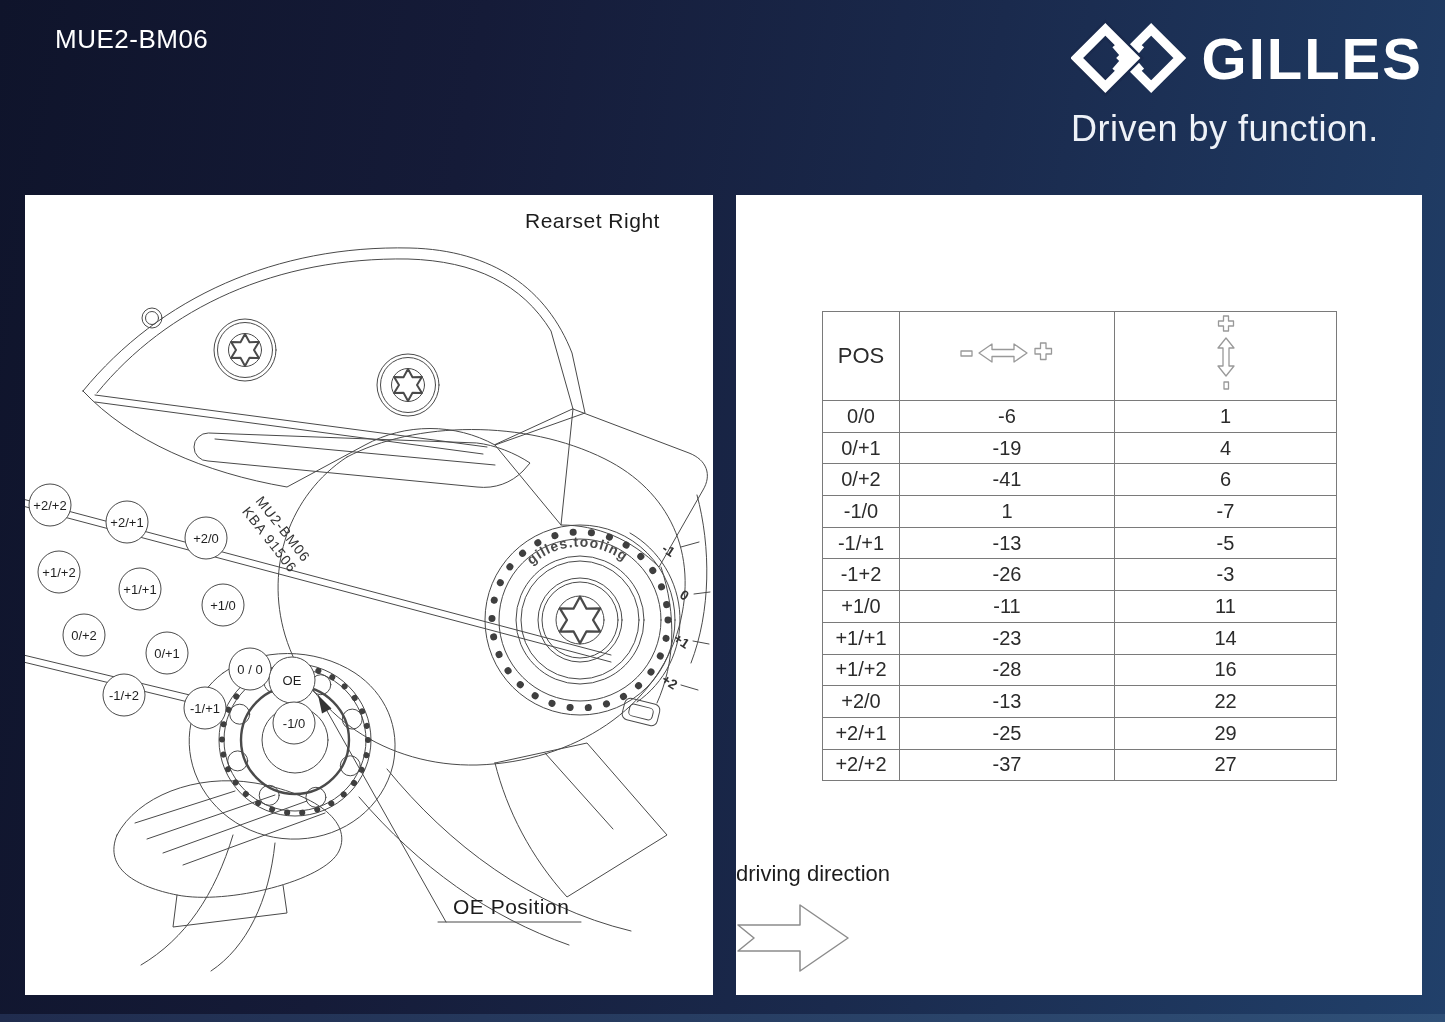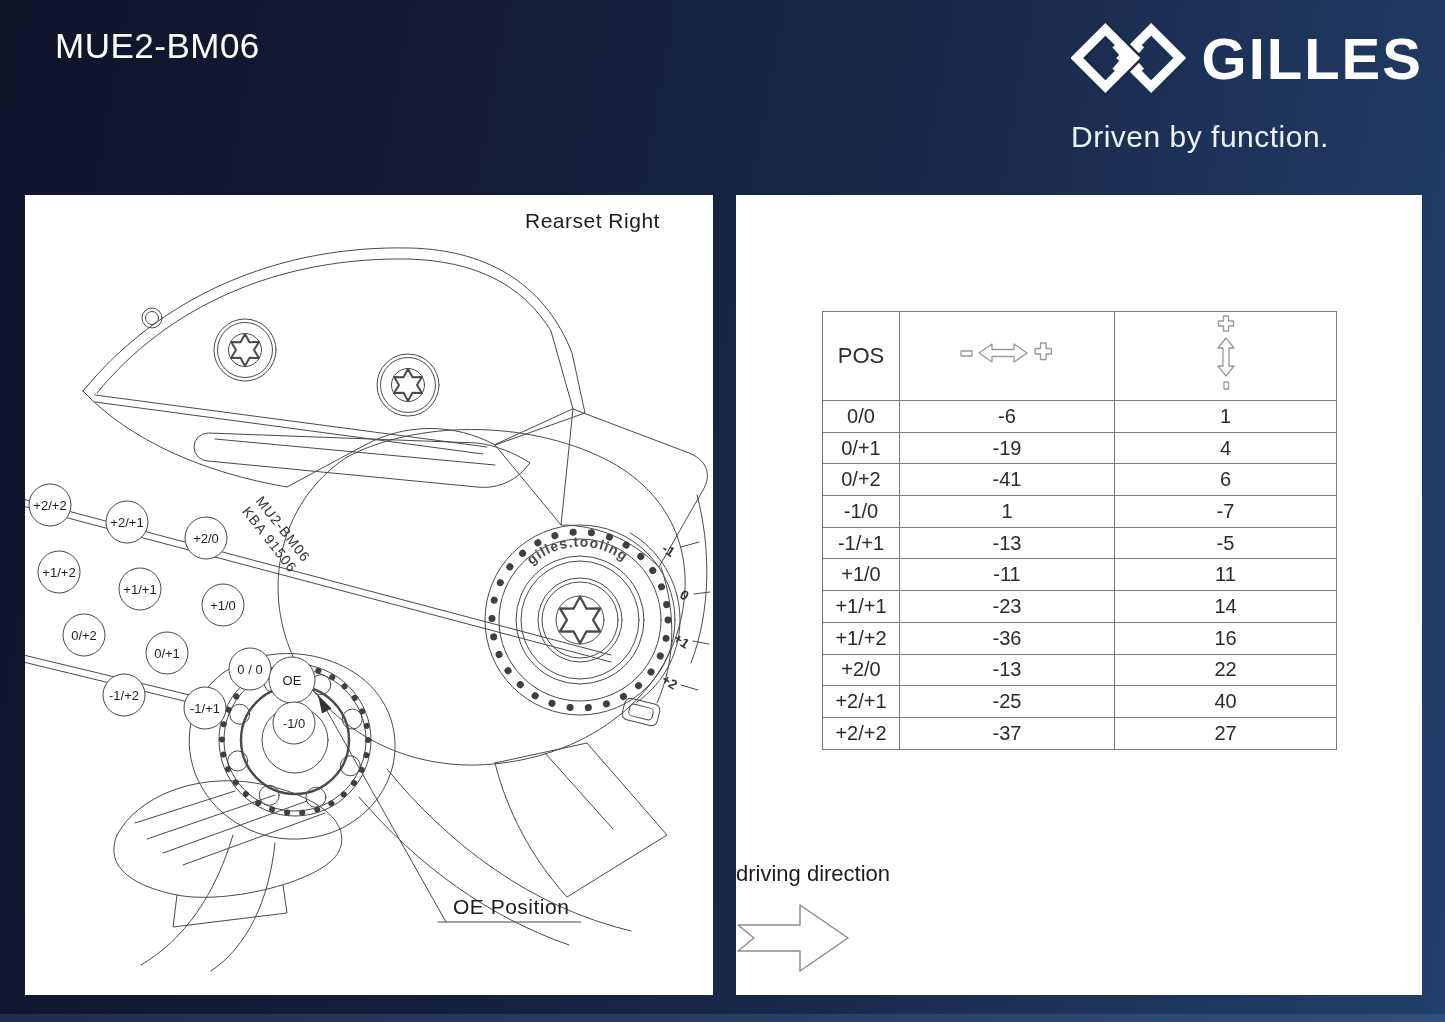--- a/index.html
+++ b/index.html
@@ -3,26 +3,26 @@
 <meta charset="utf-8">
 <style>
   html,body{margin:0;padding:0;}
   body{
     width:1445px;height:1022px;position:relative;overflow:hidden;
     font-family:"Liberation Sans", sans-serif;
     background:linear-gradient(100deg,#0f142b 0%,#151b38 30%,#1a2a4d 62%,#21406a 100%);
   }
   .bottom-strip{position:absolute;left:0;bottom:0;width:100%;height:8px;
     background:linear-gradient(90deg,#202c4e,#2f5078);}
-  .title{position:absolute;left:55px;top:22px;color:#ffffff;font-size:35px;
+  .title{position:absolute;left:55px;top:22px;color:#ffffff;font-size:26px;
     line-height:1.35;letter-spacing:.5px;font-weight:400;text-align:center;}
   .brand{position:absolute;right:22px;top:16px;color:#ffffff;width:352px;}
   .brand-top{display:flex;align-items:center;gap:16px;}
   .brand-name{font-size:58px;font-weight:800;letter-spacing:2px;}
-  .tagline{font-size:30px;font-weight:400;margin-top:20px;letter-spacing:.5px;color:#eef2f8;}
+  .tagline{font-size:36px;font-weight:400;margin-top:8px;letter-spacing:.5px;color:#eef2f8;}
   .panel{position:absolute;top:195px;height:800px;background:#ffffff;}
   .left-panel{left:25px;width:688px;}
   .right-panel{left:736px;width:686px;}
 
   table.adjust{border-collapse:collapse;position:absolute;left:86px;top:116px;table-layout:fixed;}
   table.adjust th, table.adjust td{
     border:1px solid #7a7a7a;text-align:center;vertical-align:middle;
     color:#2b2b2b;font-weight:400;padding:0;}
   table.adjust th{height:88px;font-size:22px;}
   table.adjust td{font-size:20px;}
@@ -254,43 +254,48 @@
           <td>-1/0</td>
           <td>1</td>
           <td>-7</td>
         </tr>
       <tr>
           <td>-1/+1</td>
           <td>-13</td>
           <td>-5</td>
         </tr>
       <tr>
+          <td>-1+2</td>
+          <td>-26</td>
+          <td>-3</td>
+        </tr>
+      <tr>
           <td>+1/0</td>
           <td>-11</td>
           <td>11</td>
         </tr>
       <tr>
           <td>+1/+1</td>
           <td>-23</td>
           <td>14</td>
         </tr>
       <tr>
           <td>+1/+2</td>
-          <td>-36</td>
+          <td>-28</td>
           <td>16</td>
         </tr>
       <tr>
           <td>+2/0</td>
           <td>-13</td>
           <td>22</td>
         </tr>
       <tr>
           <td>+2/+1</td>
           <td>-25</td>
-          <td>40</td>
+          <td>29</td>
         </tr>
       <tr>
           <td>+2/+2</td>
           <td>-37</td>
           <td>27</td>
         </tr>
     </tbody>
   </table>
 
   <div class="driving">

